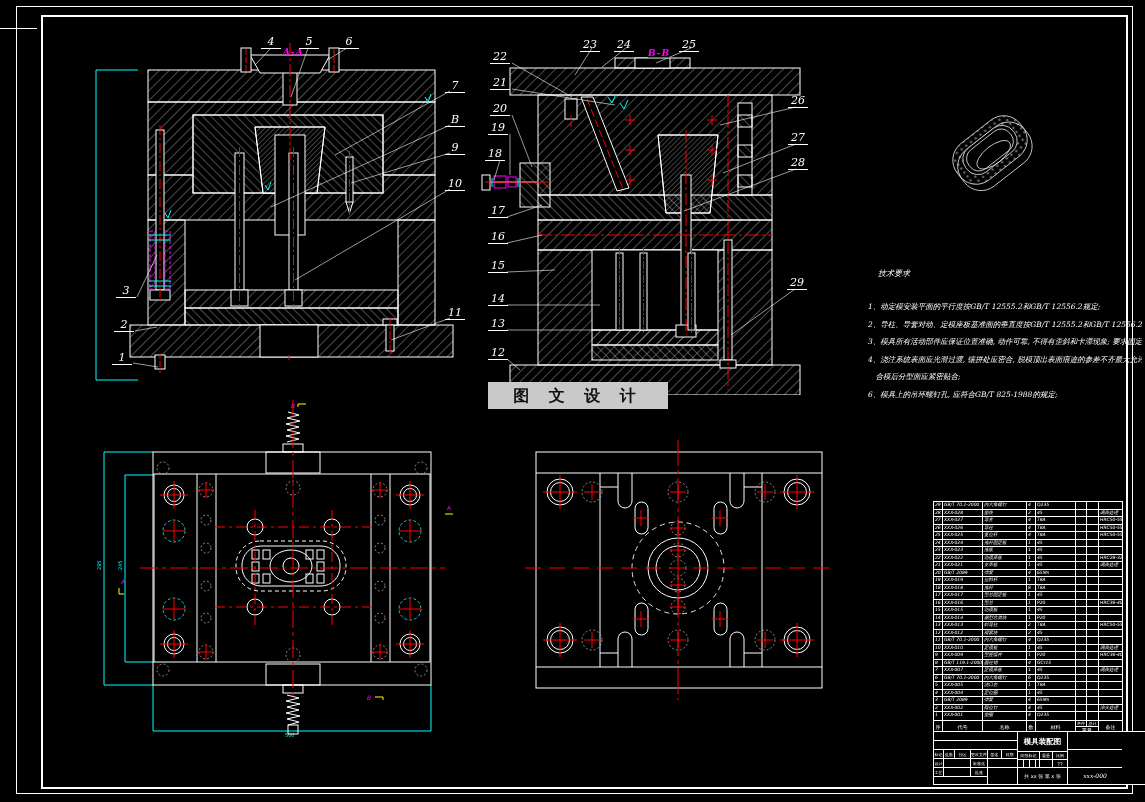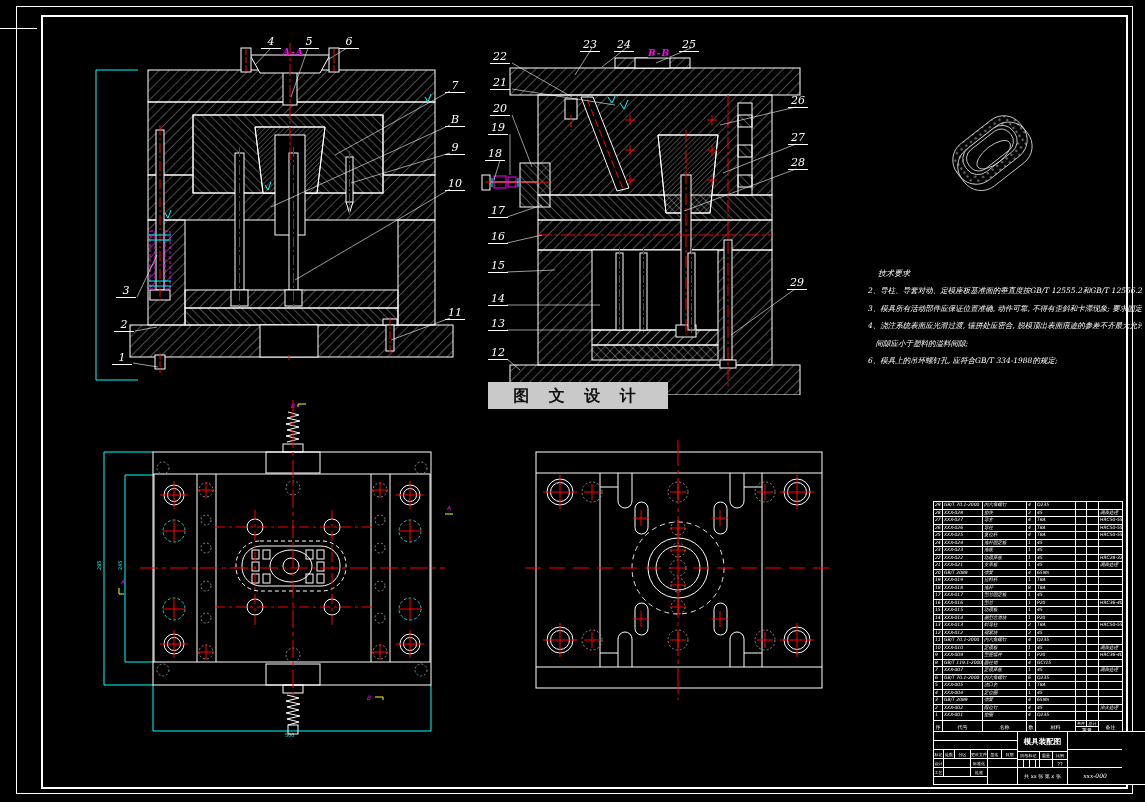--- a/index.html
+++ b/index.html
@@ -8,21 +8,21 @@
   .abs{position:absolute;}
   
   .frame{position:absolute;border:1px solid #fff;background:transparent;}
   
   .callout{position:absolute;width:20px;text-align:center;color:#fff;
            font:italic 11px "DejaVu Serif",serif;border-bottom:1px solid #fff;line-height:12px;}
   
   .seclabel{position:absolute;color:#f0f;font:italic bold 9px "DejaVu Serif",serif;letter-spacing:1px;}
   
   #technotes{position:absolute;left:868px;top:268px;width:274px;color:#fff;}
-  #technotes .tn-title{font:italic 8px "DejaVu Serif",serif;padding-left:10px;margin-bottom:3px;}
+  #technotes .tn-title{font:italic 8px "DejaVu Serif",serif;padding-left:10px;margin-bottom:19px;}
   #technotes .tn-line{font:italic 7.5px "DejaVu Serif",serif;line-height:17.5px;white-space:nowrap;overflow:hidden;}
   
   #watermark{position:absolute;left:488px;top:382px;width:180px;height:27px;background:#c9c9c9;
              color:#111;font:bold 16px "DejaVu Serif",serif;text-align:center;line-height:27px;letter-spacing:7px;}
   
   #bom{position:absolute;left:933px;top:501px;width:190px;border:1px solid #fff;box-sizing:border-box;background:#000;}
   .bom-row{display:grid;grid-template-columns:9px 40px 44px 9px 40px 11px 12px auto;
            height:7.5px;box-sizing:border-box;border-bottom:1px solid #fff;}
   .bom-row:last-child{border-bottom:none;}
   .bom-cell{border-right:1px solid #fff;overflow:hidden;color:#fff;
@@ -502,25 +502,26 @@
   <span class="callout" style="left:679px;top:39px;">25</span>
   <span class="callout" style="left:788px;top:95px;">26</span>
   <span class="callout" style="left:788px;top:132px;">27</span>
   <span class="callout" style="left:788px;top:157px;">28</span>
   <span class="callout" style="left:787px;top:277px;">29</span>
 
   <div id="technotes">
     <div class="tn-title">技术要求</div>
     <div>
 
+    <div class="tn-line">1、动定模安装平面的平行度按GB/T 12555.2和GB/T 12556.2规定;</div>
         <div class="tn-line">2、导柱、导套对动、定模座板基准面的垂直度按GB/T 12555.2和GB/T 12556.2;</div>
         <div class="tn-line">3、模具所有活动部件应保证位置准确, 动作可靠, 不得有歪斜和卡滞现象; 要求固定的</div>
         <div class="tn-line">4、浇注系统表面应光滑过渡, 镶拼处应密合, 脱模顶出表面痕迹的参差不齐最大允许值</div>
-        <div class="tn-line">　间隙应小于塑料的溢料间隙;</div>
-        <div class="tn-line">6、模具上的吊环螺钉孔, 应符合GB/T 334-1988的规定;</div>
+        <div class="tn-line">　合模后分型面应紧密贴合;</div>
+        <div class="tn-line">6、模具上的吊环螺钉孔, 应符合GB/T 825-1988的规定;</div>
       </div>
   </div>
 
   <div id="watermark">图 文 设 计</div>
 
   <div id="bom">
     <div>
 
         <div class="bom-row">
           <span class="bom-cell">29</span>

